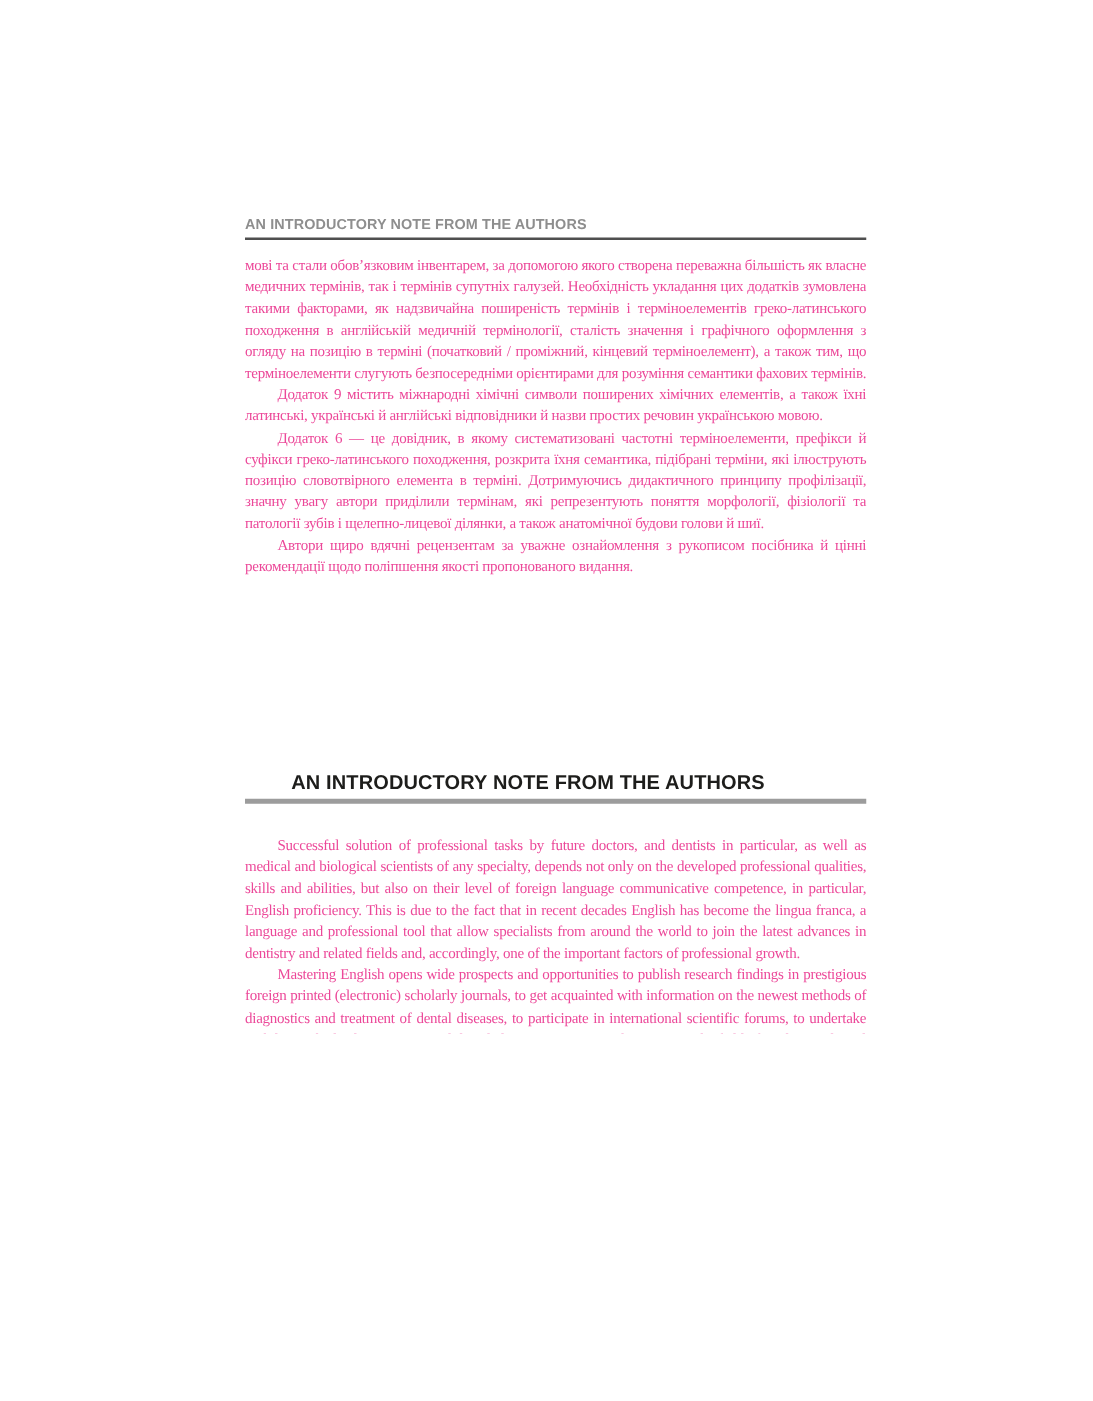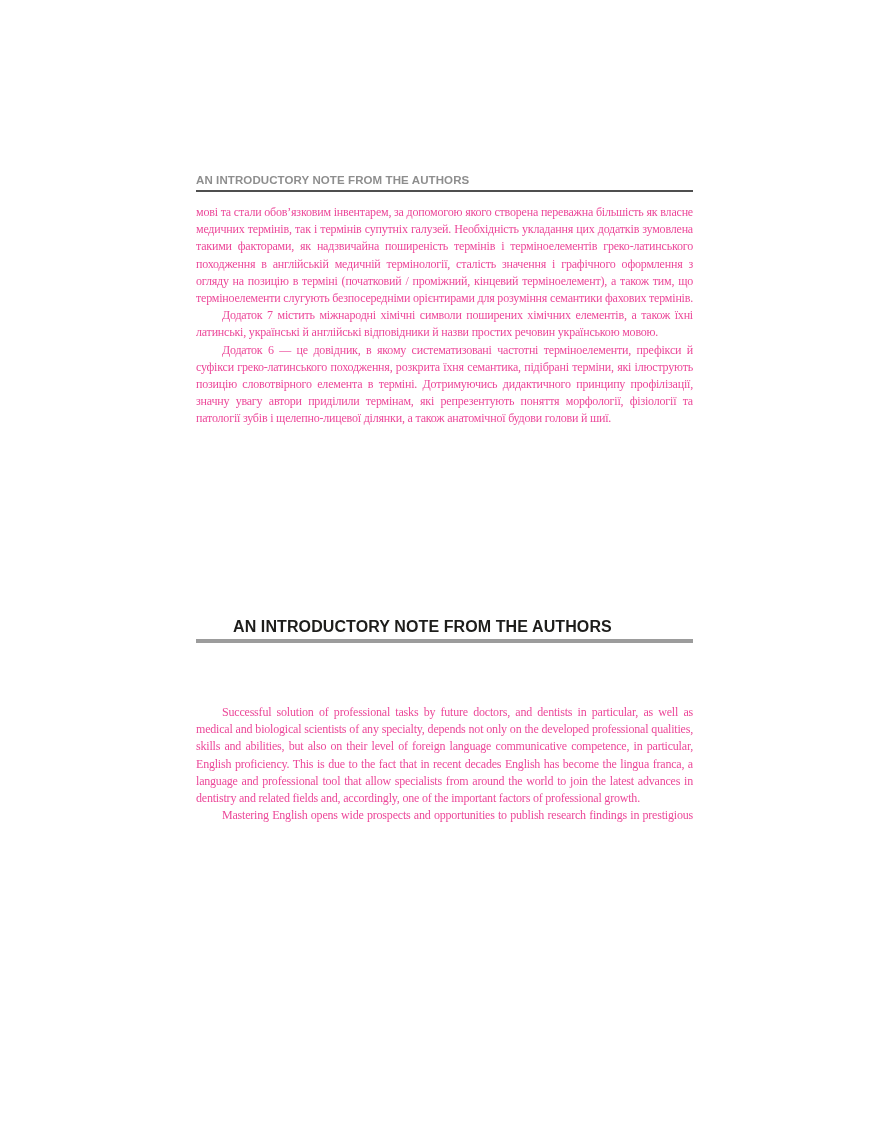--- a/index.html
+++ b/index.html
@@ -42,21 +42,21 @@
     position: absolute;
     left: 196px;
     width: 497px;
     color: #ec4899;
     font-size: 12px;
     line-height: 17.2px;
     text-align: justify;
     letter-spacing: -0.2px;
   }
   .uk-block { top: 204px; }
-  .en-block { top: 668px; margin-top: 36px; }
+  .en-block { top: 668px; }
   .text-block p {
     margin: 0;
     text-indent: 26px;
   }
   .text-block p.no-indent { text-indent: 0; }
 
   
   .section-heading-wrap {
     position: absolute;
     left: 196px;
@@ -117,22 +117,23 @@
 
 <div class="page">
 
   <div class="running-header">
     <div class="rh-text">AN INTRODUCTORY NOTE FROM THE AUTHORS</div>
     <div class="rh-rule"></div>
   </div>
 
   <div class="text-block uk-block">
     <p class="no-indent">мові та стали обов’язковим інвентарем, за допомогою якого створена переважна більшість як власне медичних термінів, так і термінів супутніх галузей. Необхідність укладання цих додатків зумовлена такими факторами, як надзвичайна поширеність термінів і терміноелементів греко-латинського походження в англійській медичній термінології, сталість значення і графічного оформлення з огляду на позицію в терміні (початковий / проміжний, кінцевий терміноелемент), а також тим, що терміноелементи слугують безпосередніми орієнтирами для розуміння семантики фахових термінів.</p>
-    <p>Додаток 7 містить міжнародні хімічні символи поширених хімічних елементів, а також їхні латинські, українські й англійські відповідники й назви простих речовин українською мовою.</p>
+    <p>Додаток 9 містить міжнародні хімічні символи поширених хімічних елементів, а також їхні латинські, українські й англійські відповідники й назви простих речовин українською мовою.</p>
     <p>Додаток 6 — це довідник, в якому систематизовані частотні терміноелементи, префікси й суфікси греко-латинського походження, розкрита їхня семантика, підібрані терміни, які ілюструють позицію словотвірного елемента в терміні. Дотримуючись дидактичного принципу профілізації, значну увагу автори приділили термінам, які репрезентують поняття морфології, фізіології та патології зубів і щелепно-лицевої ділянки, а також анатомічної будови голови й шиї.</p>
+    <p>Автори щиро вдячні рецензентам за уважне ознайомлення з рукописом посібника й цінні рекомендації щодо поліпшення якості пропонованого видання.</p>
   </div>
 
   <div class="section-heading-wrap">
     <div class="section-heading">AN INTRODUCTORY NOTE FROM THE AUTHORS</div>
     <div class="section-heading-rule"></div>
   </div>
 
   <div class="text-block en-block">
     <p>Successful solution of professional tasks by future doctors, and dentists in particular, as well as medical and biological scientists of any specialty, depends not only on the developed professional qualities, skills and abilities, but also on their level of foreign language communicative competence, in particular, English proficiency. This is due to the fact that in recent decades English has become the lingua franca, a language and professional tool that allow specialists from around the world to join the latest advances in dentistry and related fields and, accordingly, one of the important factors of professional growth.</p>
     <p>Mastering English opens wide prospects and opportunities to publish research findings in prestigious foreign printed (electronic) scholarly journals, to get acquainted with information on the newest methods of diagnostics and treatment of dental diseases, to participate in international scientific forums, to undertake mobility at the leading international dental clinics, to join research projects in the field of medicine, clinical trials conducted in the developed countries, and to work on an equal footing with foreign colleagues, to promote the attainment of domestic dental schools. This necessitated the in-</p>

